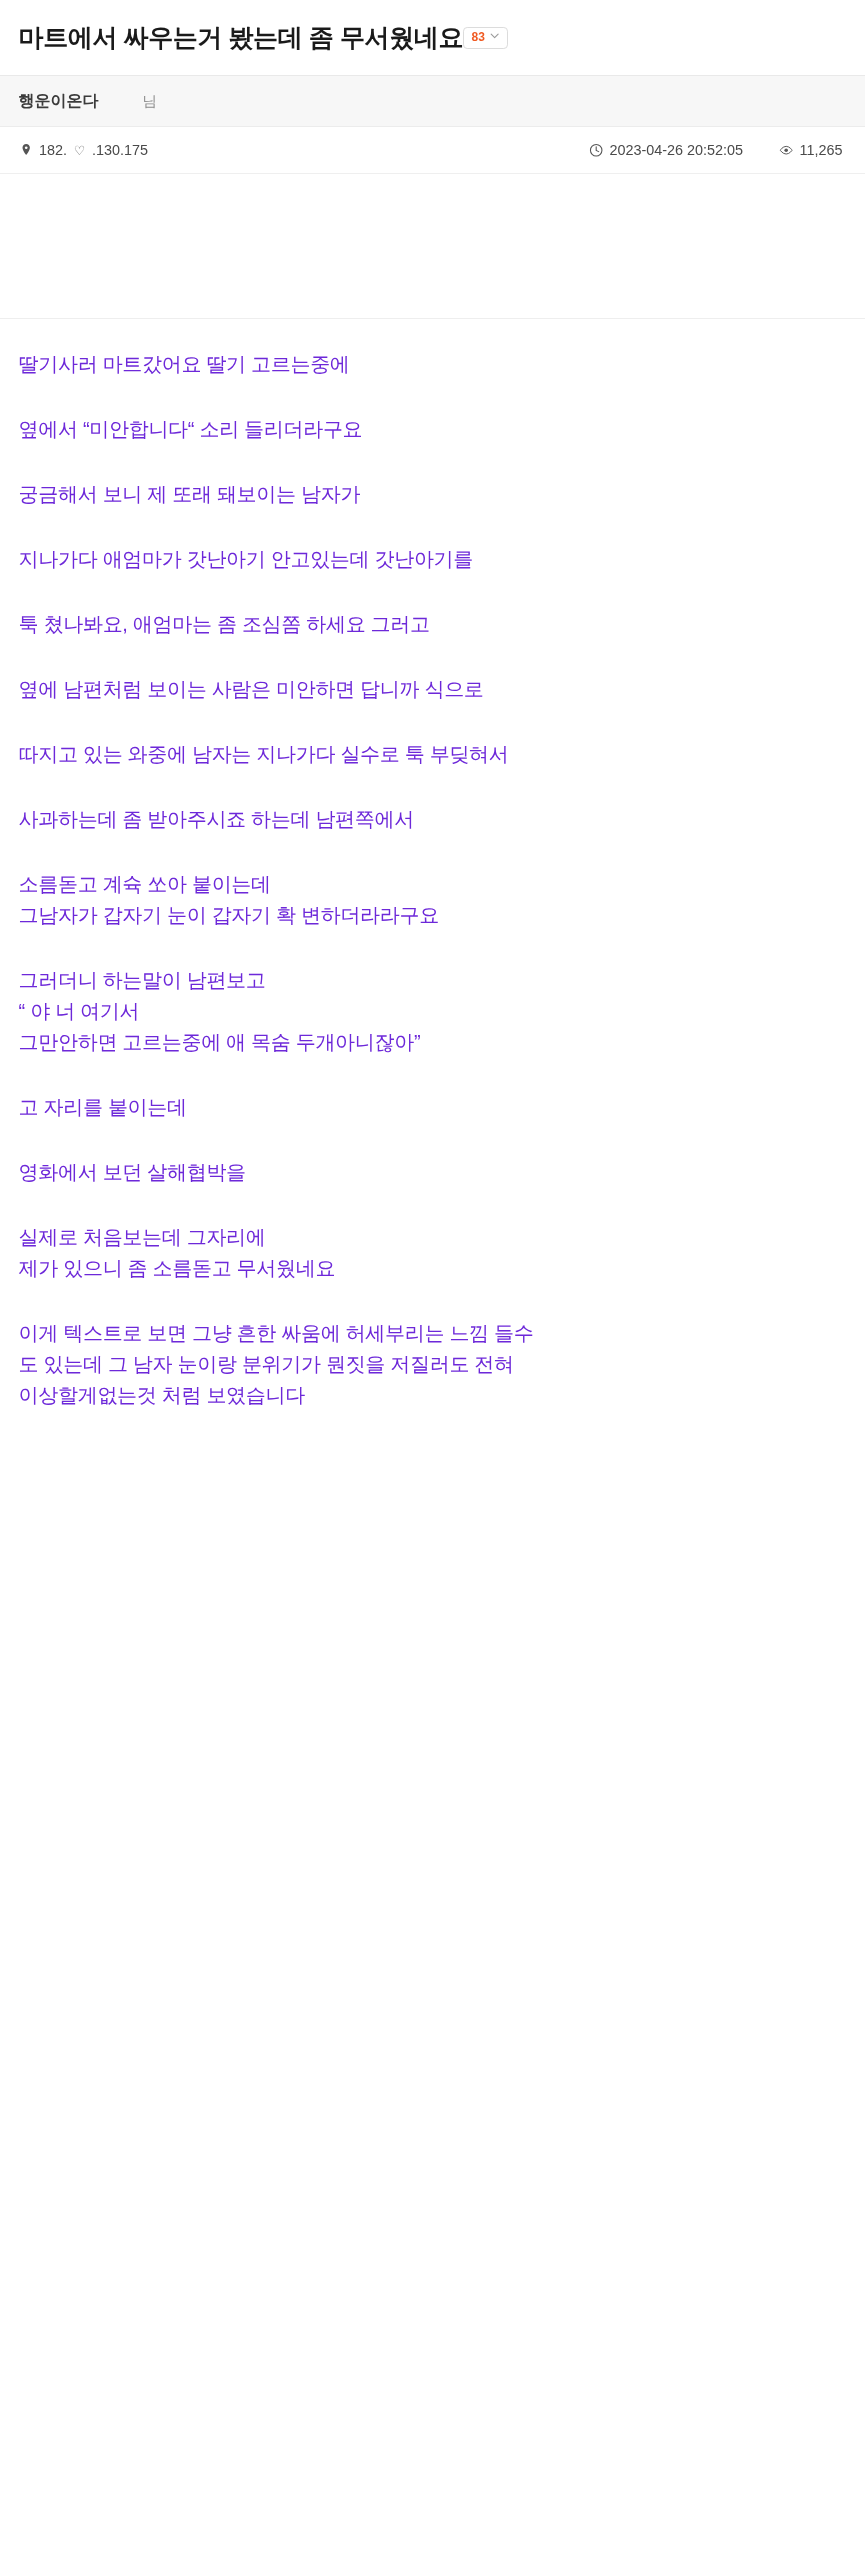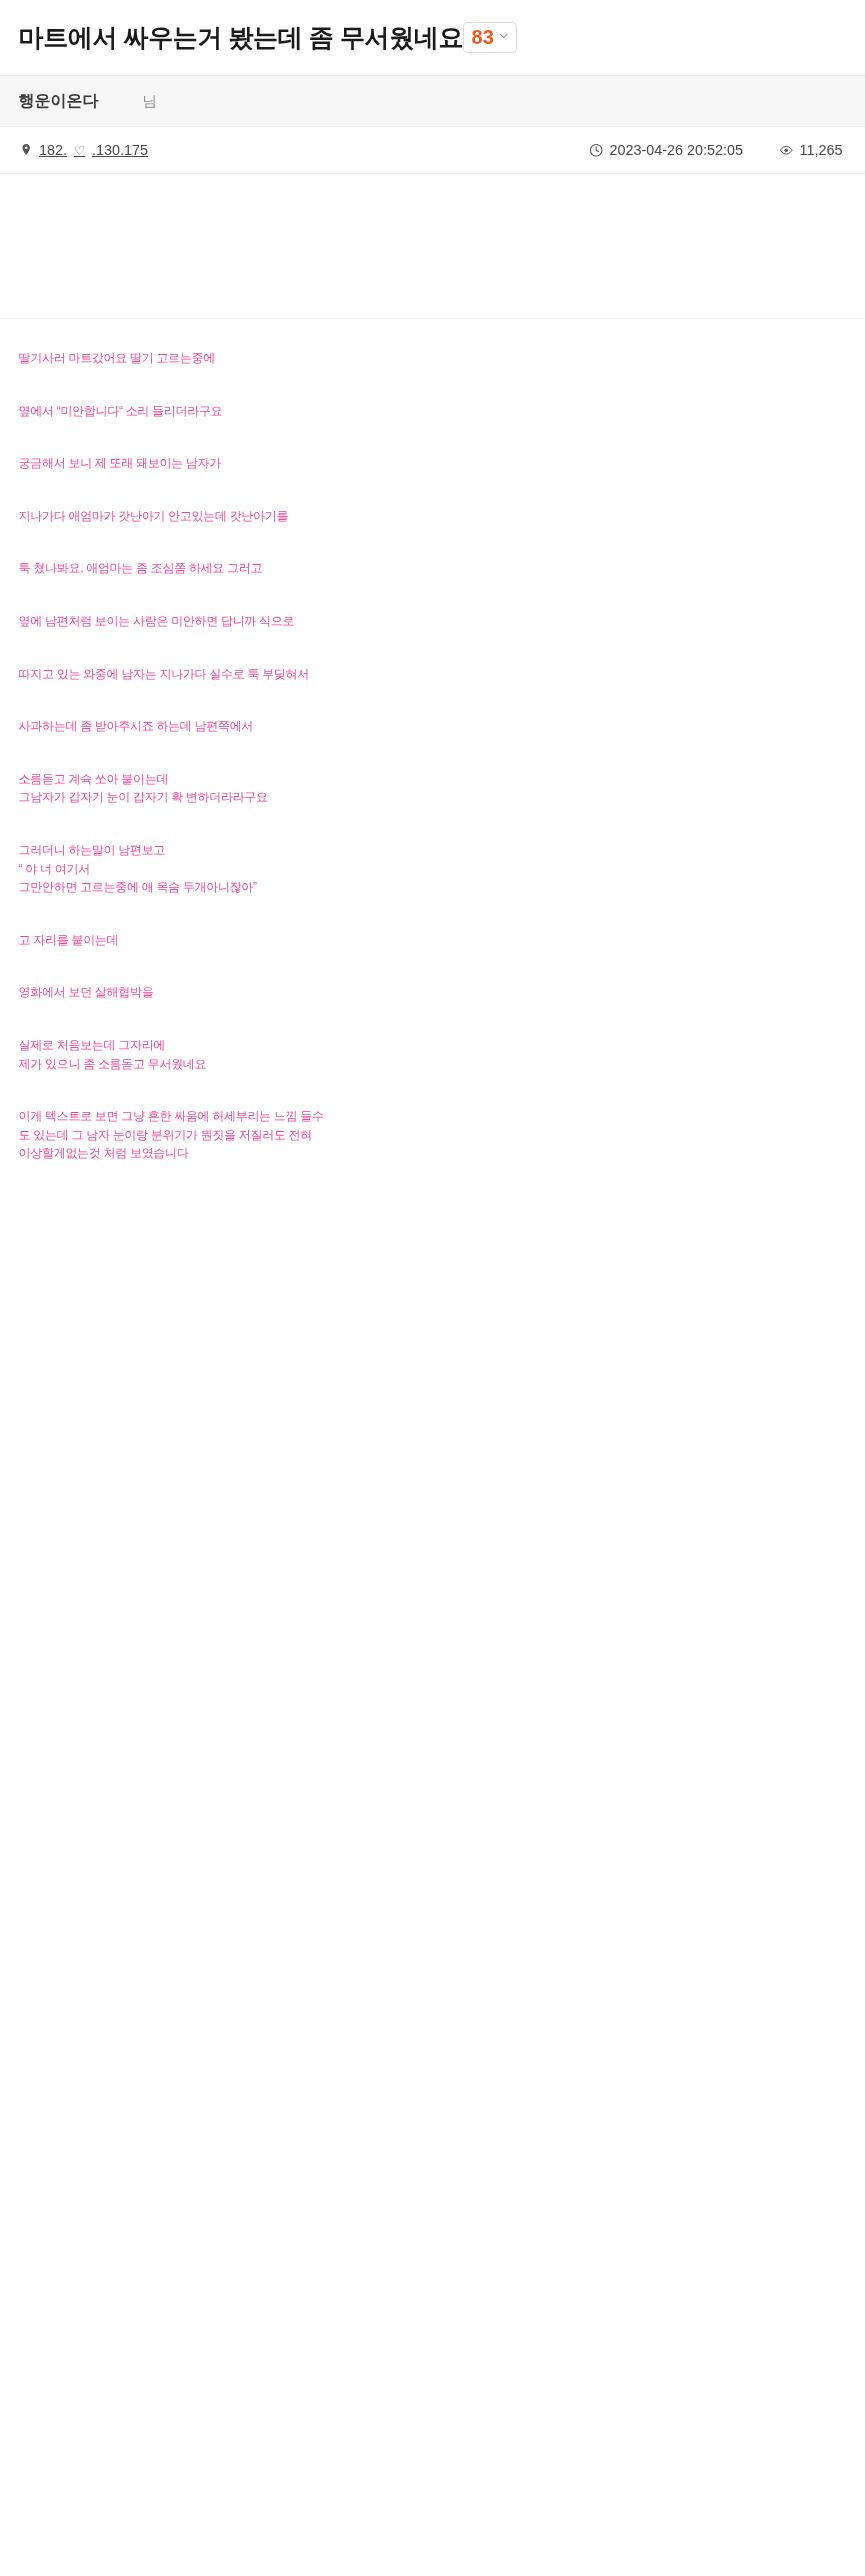--- a/index.html
+++ b/index.html
@@ -35,21 +35,21 @@
     align-items: center;
     gap: 5px;
     border: 0.8px solid #dcdcdc;
     border-radius: 4.2px;
     padding: 2.5px 7.6px 3.4px 7.6px;
     background: #fff;
     flex: 0 0 auto;
   }
   .recommend-count {
     color: #f05a22;
-    font-size: 20px;
+    font-size: 12px;
     font-weight: bold;
   }
   .chip-caret {
     width: 9.3px;
     height: 9.3px;
     display: inline-block;
     position: relative;
     top: -1.7px;
   }
   .chip-caret svg { display: block; }
@@ -82,21 +82,21 @@
     border-bottom: 0.8px solid #efefef;
     font-size: 14.4px;
     color: #4a4a4a;
   }
   .meta-item {
     display: flex;
     align-items: center;
     gap: 6px;
     white-space: nowrap;
   }
-  .meta-ip { flex: 0 0 auto; text-decoration: underline; }
+  .meta-ip { flex: 0 0 auto; }
   .meta-date { margin-left: auto; }
   .meta-views { margin-left: 36px; margin-right: 5px; }
   .meta-icon {
     width: 14.4px;
     height: 14.4px;
     display: inline-block;
     flex: 0 0 auto;
   }
   .meta-icon svg { display: block; }
   .heart-inline {
@@ -108,23 +108,23 @@
   
   .media-blank {
     height: 144px;
     background: #ffffff;
   }
 
   
   .post-body {
     padding: 30px 18.6px 34px 18.6px;
     border-top: 0.8px solid #eeeeee;
-    font-size: 12px;
+    font-size: 20px;
     line-height: 1.55;
-    color: #ec4899;
+    color: #6d28d9;
     letter-spacing: -0.3px;
   }
   .para {
     margin: 0 0 34px 0;
   }
   .para.last {
     margin-bottom: 8px;
   }
   .para .line {
     display: block;

